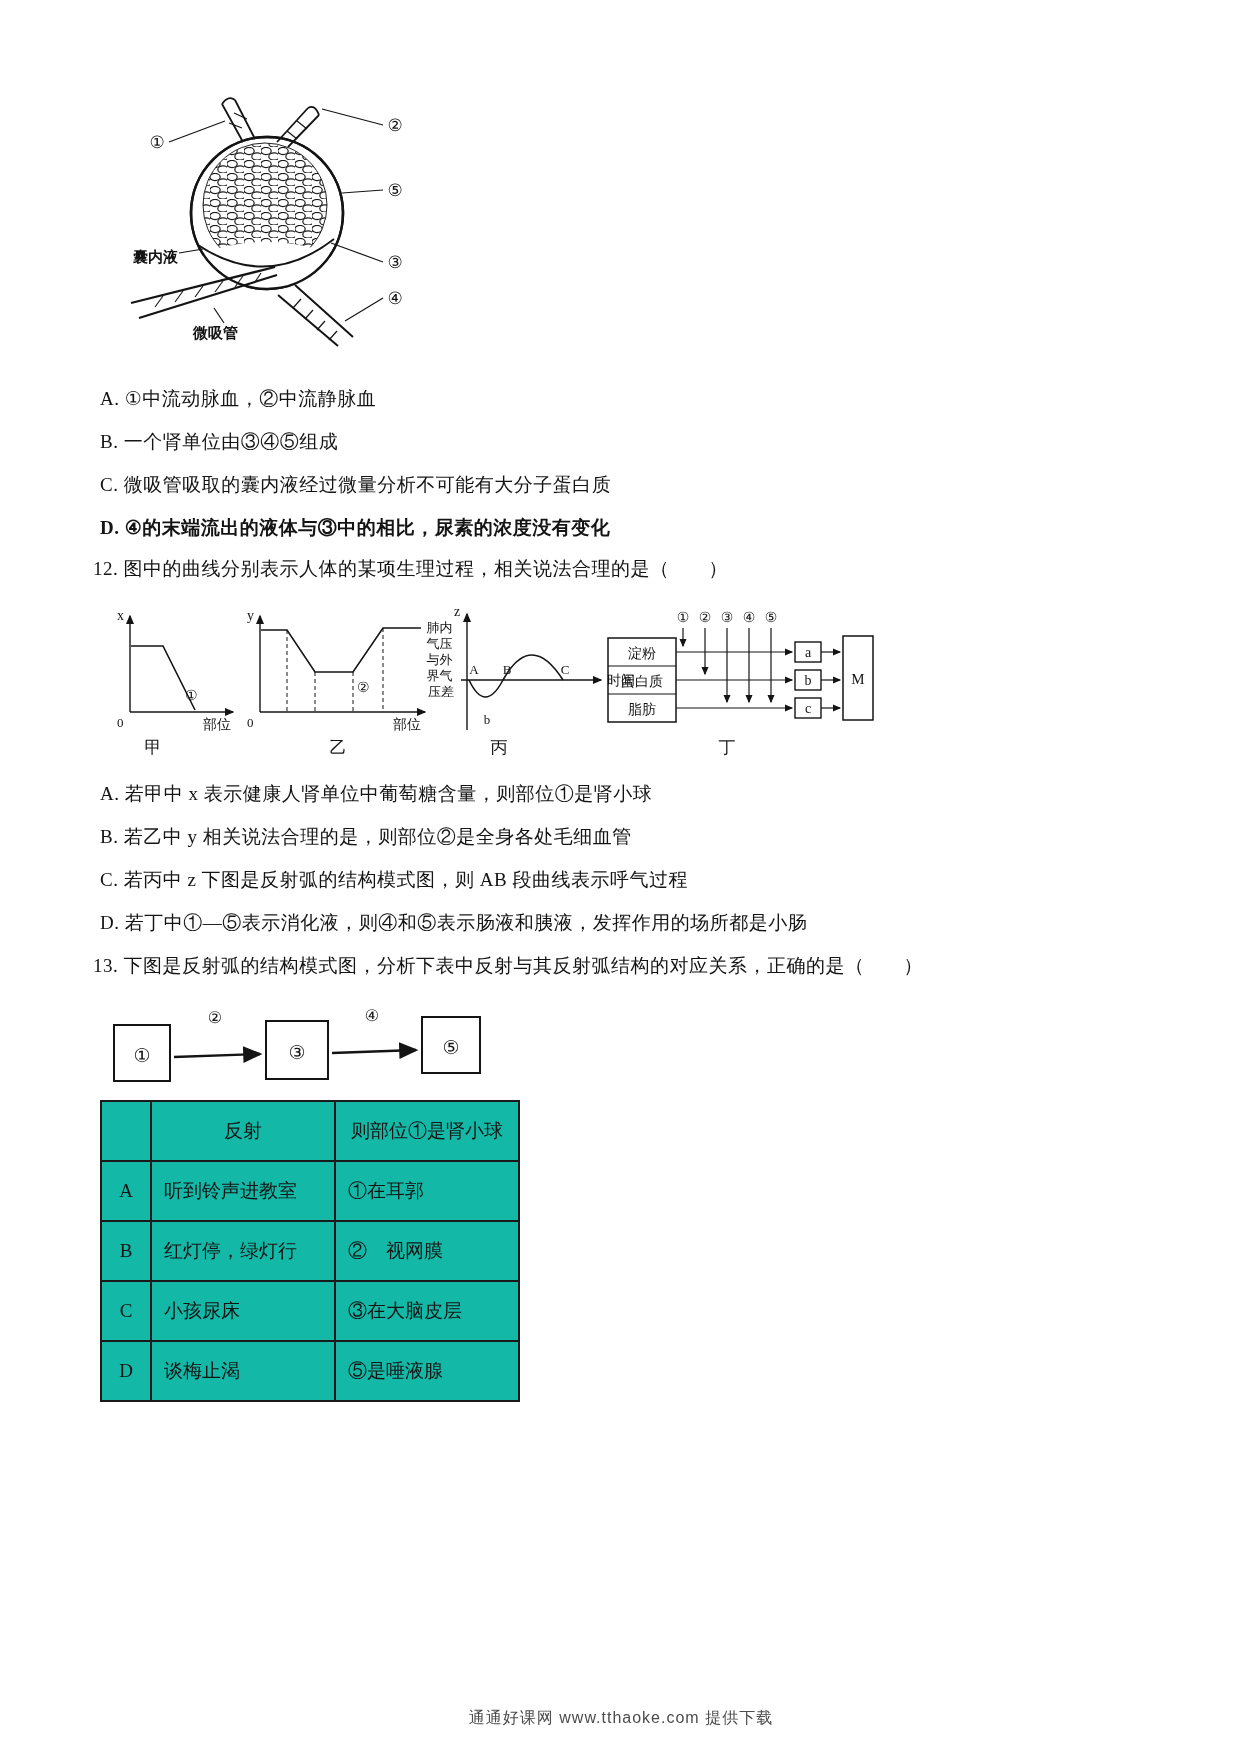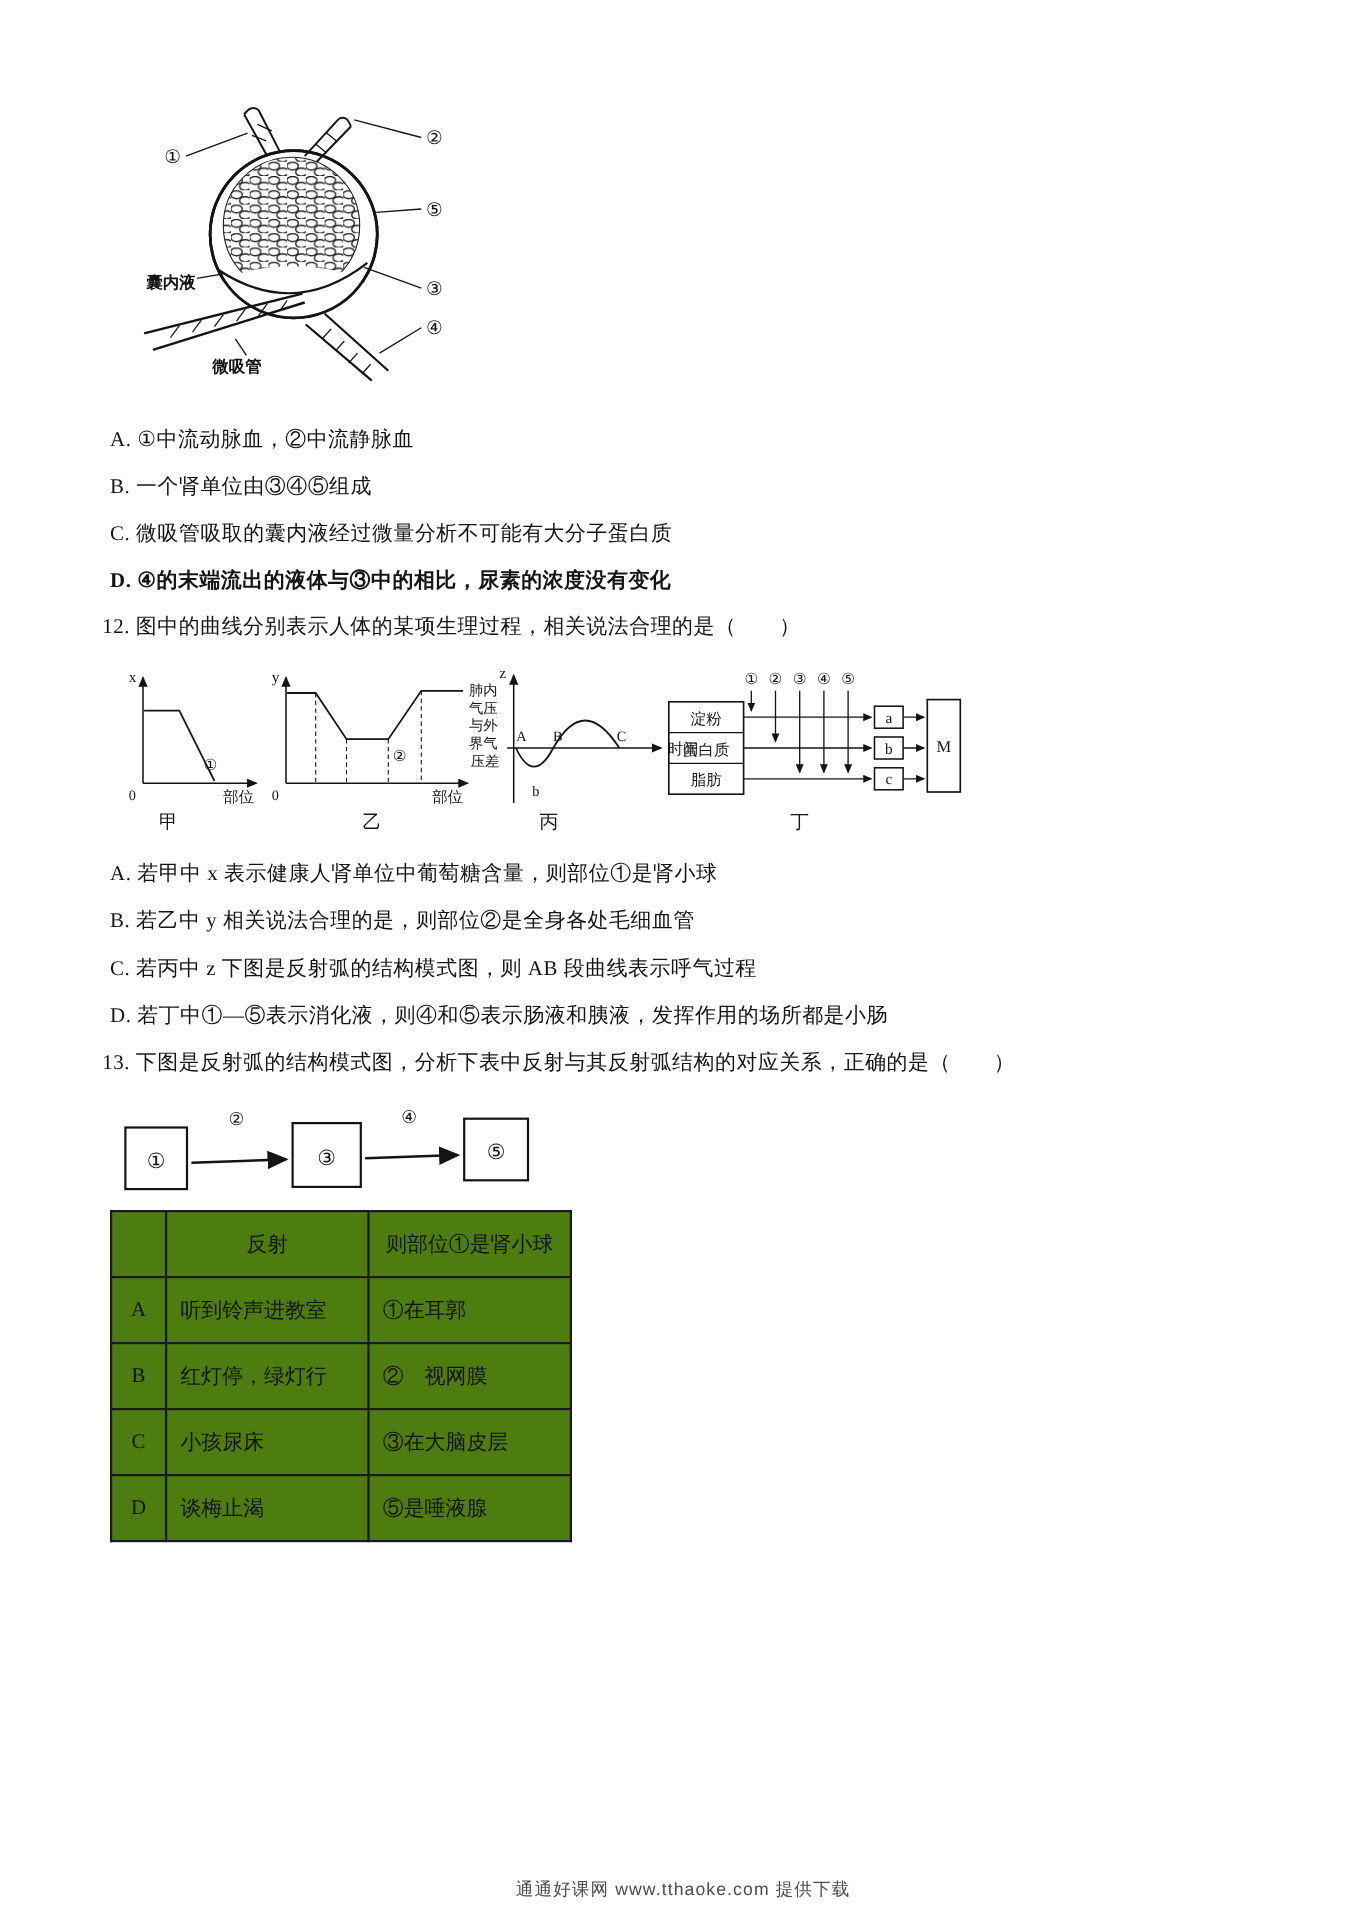--- a/index.html
+++ b/index.html
@@ -2,21 +2,21 @@
 <html><head>
 <meta charset="utf-8">
 <style>
   html,body{margin:0;padding:0;background:#fff;}
   .page{position:relative;width:1240px;height:1754px;background:#fff;overflow:hidden;
         font-family:"Liberation Serif","DejaVu Serif",serif;color:#141414;}
   .line{position:absolute;font-size:19px;white-space:nowrap;letter-spacing:.5px;}
   svg.fig{position:absolute;}
   svg text{font-family:"Liberation Serif","DejaVu Serif",serif;fill:#141414;}
   .qtable{position:absolute;left:100px;top:1100px;border-collapse:collapse;font-size:19px;}
-  .qtable td{border:2px solid #1a1a1a;height:58px;padding:0 12px;background:#4d7c0f;}
+  .qtable td{border:2px solid #1a1a1a;height:58px;padding:0 12px;background:#14b8a6;}
   .qtable td.c0{width:36px;text-align:center;padding:0;}
   .qtable td.c1{width:158px;}
   .qtable td.c2{width:158px;}
   .qtable tr.hdr td{text-align:center;padding:0 6px;}
   .footer{position:absolute;left:2px;right:0;top:1708px;text-align:center;font-size:16px;
           color:#4c4c4c;font-family:"Liberation Sans","DejaVu Sans",sans-serif;letter-spacing:1px;}
 </style>
 </head>
 <body>
 

